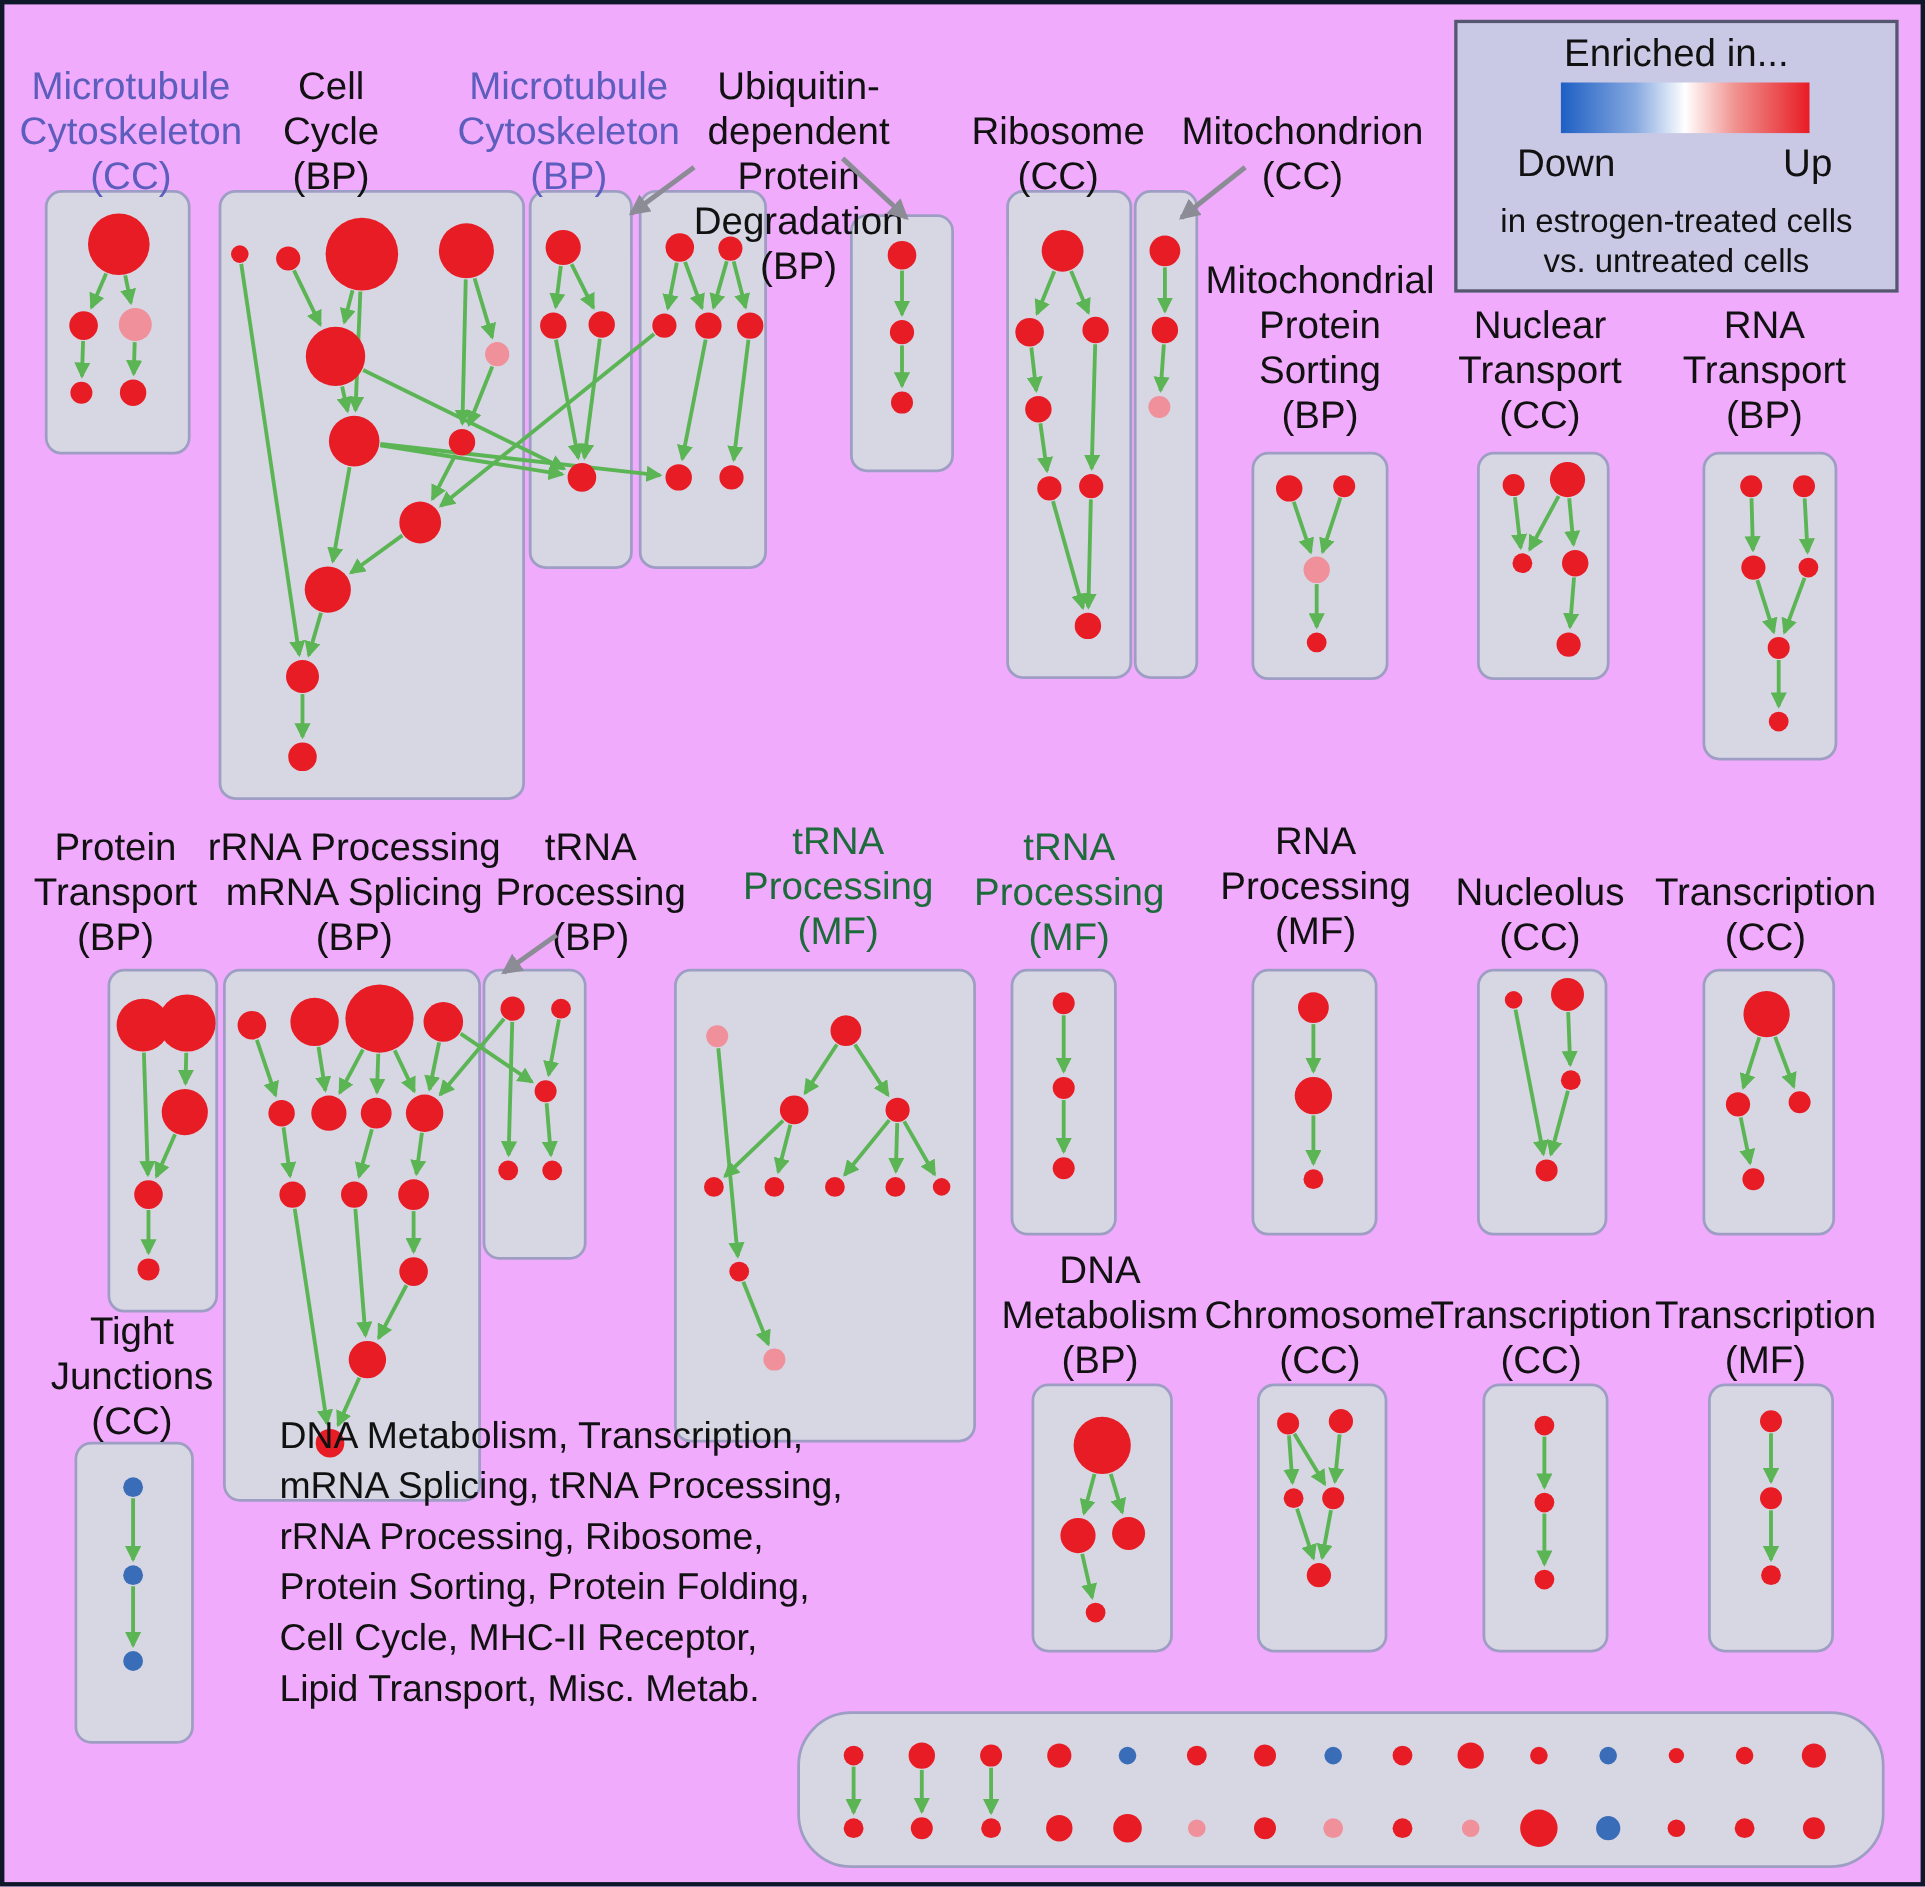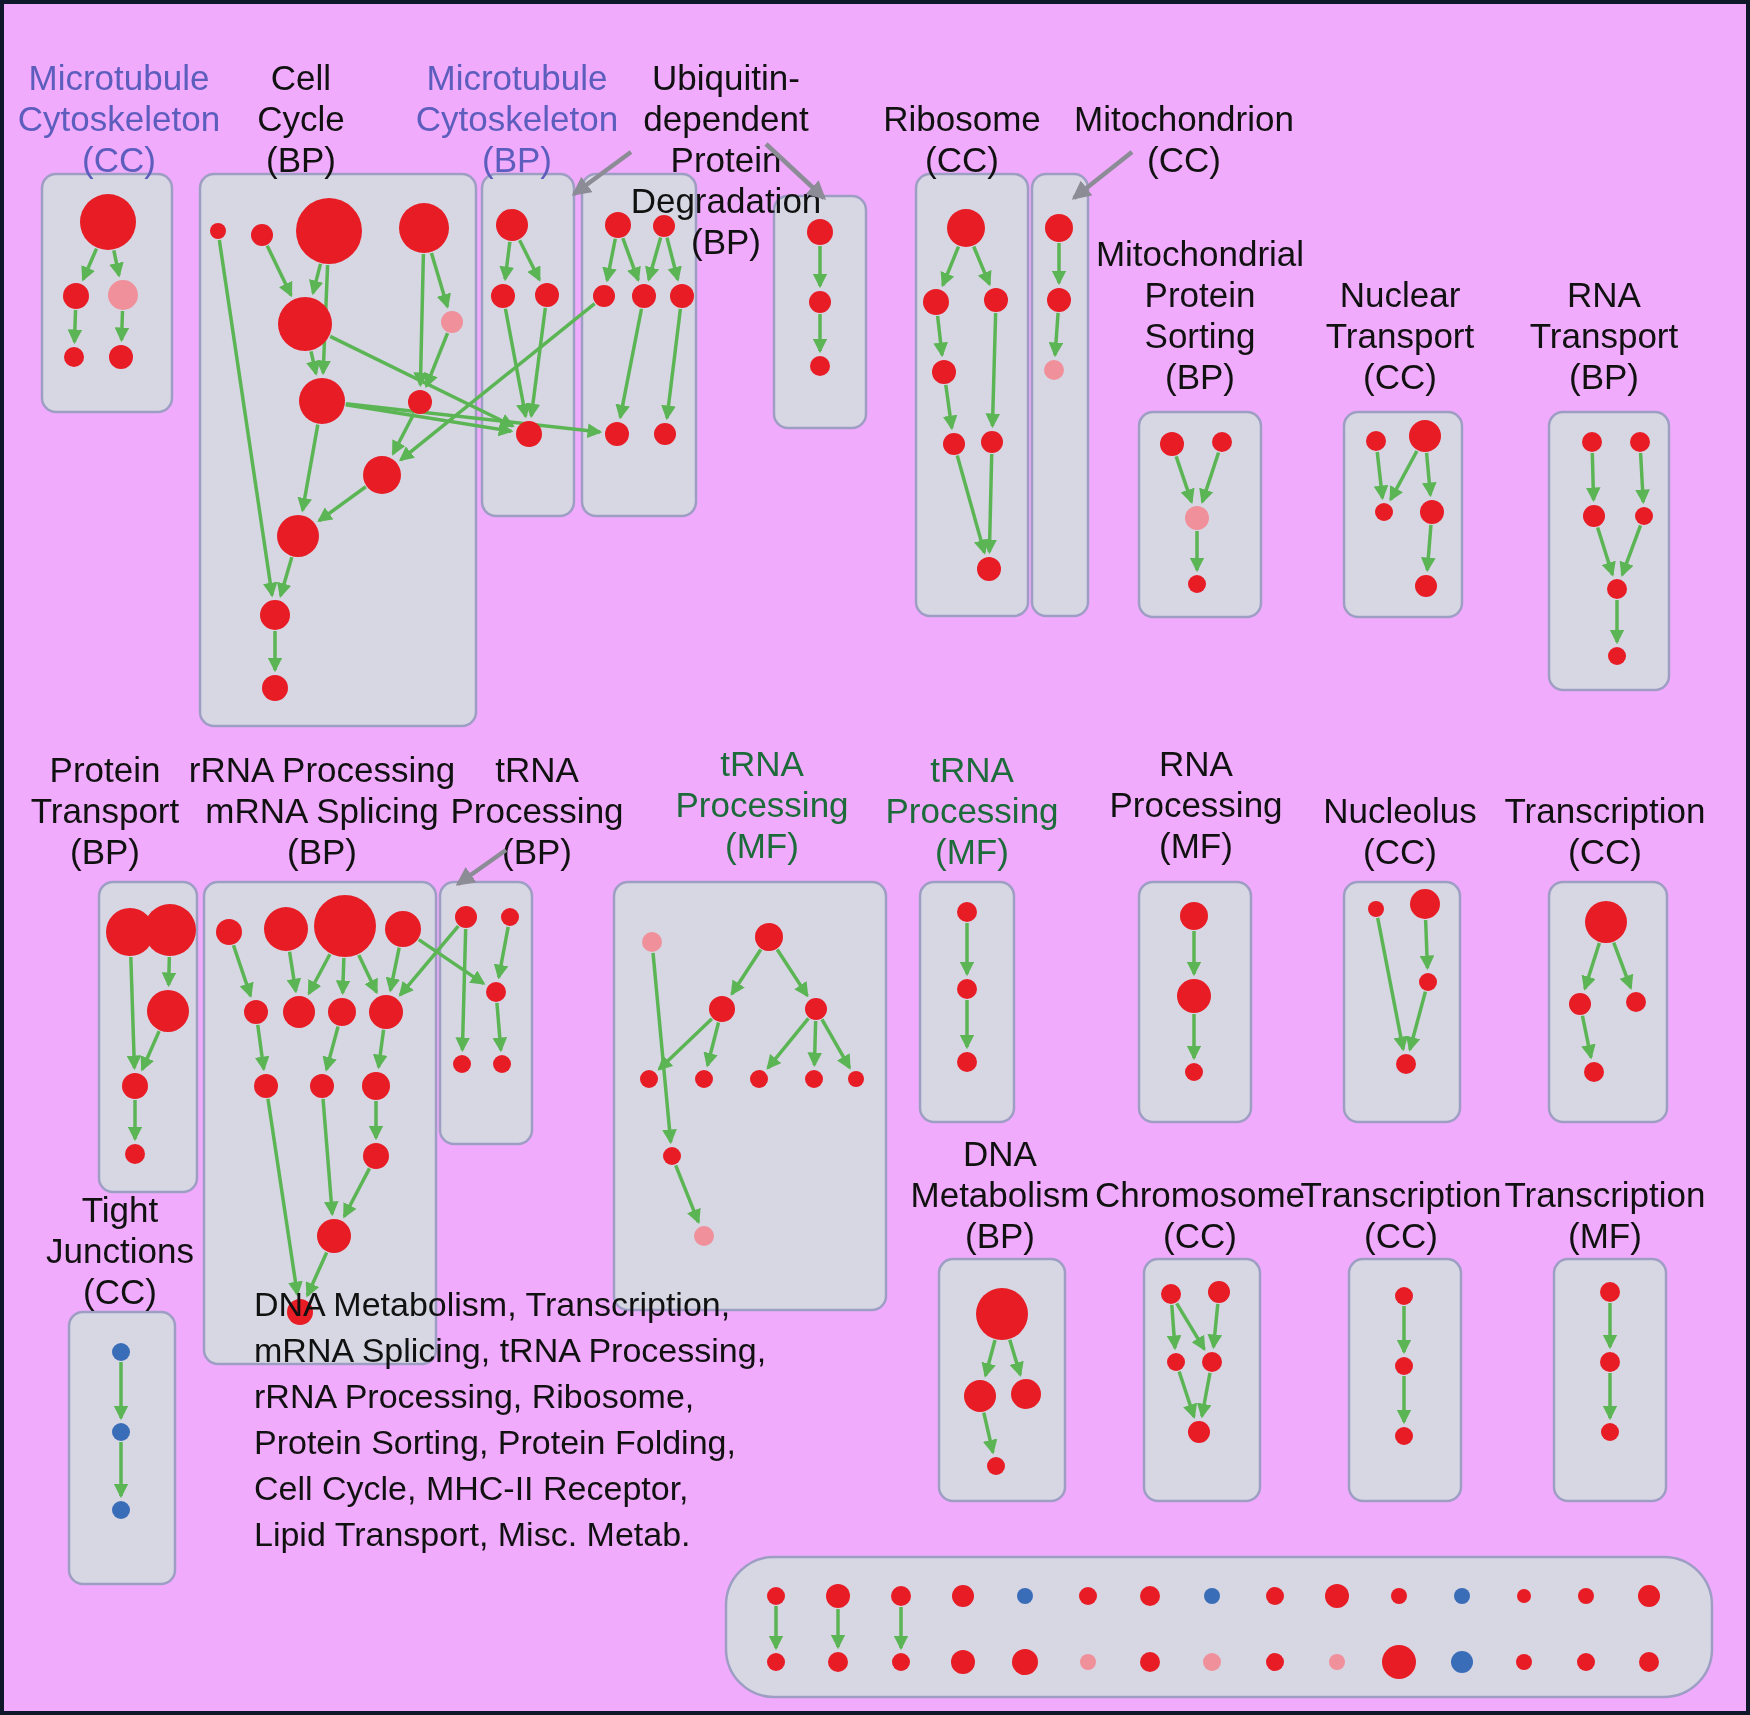--- a/index.html
+++ b/index.html
@@ -342,13 +342,21 @@
       <text x="1397" y="1203" fill="#111111" font-size="35" text-anchor="middle"><tspan x="1397" y="1203">Transcription</tspan><tspan x="1397" y="1244">(CC)</tspan></text>
       <text x="1601" y="1203" fill="#111111" font-size="35" text-anchor="middle"><tspan x="1601" y="1203">Transcription</tspan><tspan x="1601" y="1244">(MF)</tspan></text>
       <text x="116" y="1218" fill="#111111" font-size="35" text-anchor="middle"><tspan x="116" y="1218">Tight</tspan><tspan x="116" y="1259">Junctions</tspan><tspan x="116" y="1300">(CC)</tspan></text>
       <text x="250" y="1312" fill="#111111" font-size="34" text-anchor="start"><tspan x="250" y="1312">DNA Metabolism, Transcription,</tspan><tspan x="250" y="1358">mRNA Splicing, tRNA Processing,</tspan><tspan x="250" y="1404">rRNA Processing, Ribosome,</tspan><tspan x="250" y="1450">Protein Sorting, Protein Folding,</tspan><tspan x="250" y="1496">Cell Cycle, MHC-II Receptor,</tspan><tspan x="250" y="1542">Lipid Transport, Misc. Metab.</tspan></text>
       <line x1="627" y1="148" x2="570" y2="190" stroke="#8c8c96" stroke-width="4.5" marker-end="url(#mk-gray)"></line>
       <line x1="762" y1="140" x2="820" y2="194" stroke="#8c8c96" stroke-width="4.5" marker-end="url(#mk-gray)"></line>
       <line x1="1128" y1="148" x2="1070" y2="194" stroke="#8c8c96" stroke-width="4.5" marker-end="url(#mk-gray)"></line>
       <line x1="502" y1="846" x2="454" y2="880" stroke="#8c8c96" stroke-width="4.5" marker-end="url(#mk-gray)"></line>
     </svg>
 
+  <div class="legend">
+    <div class="legend-title">Enriched in...</div>
+    <div class="legend-bar"></div>
+    <div class="legend-down">Down</div>
+    <div class="legend-up">Up</div>
+    <div class="legend-line1">in estrogen-treated cells</div>
+    <div class="legend-line2">vs. untreated cells</div>
+  </div>
 </div>
 
 </body></html>

